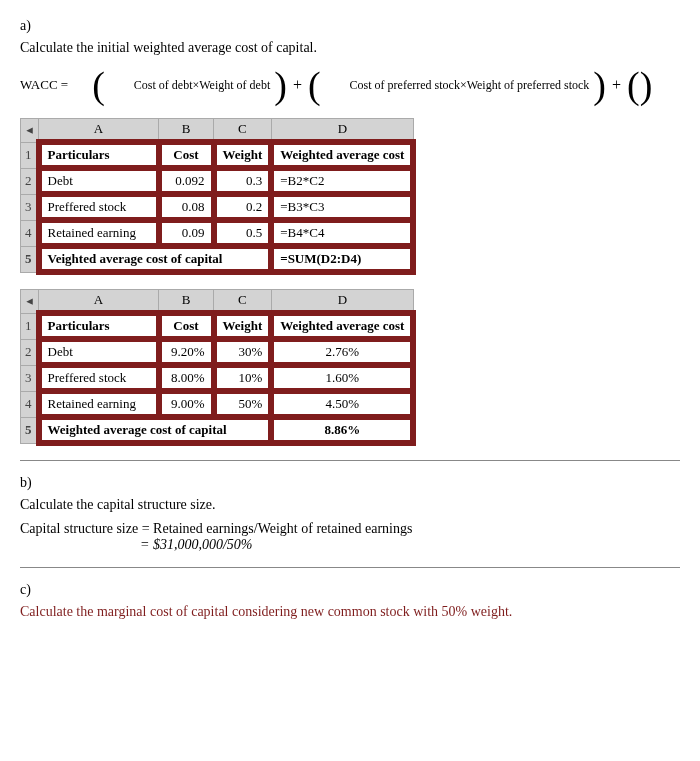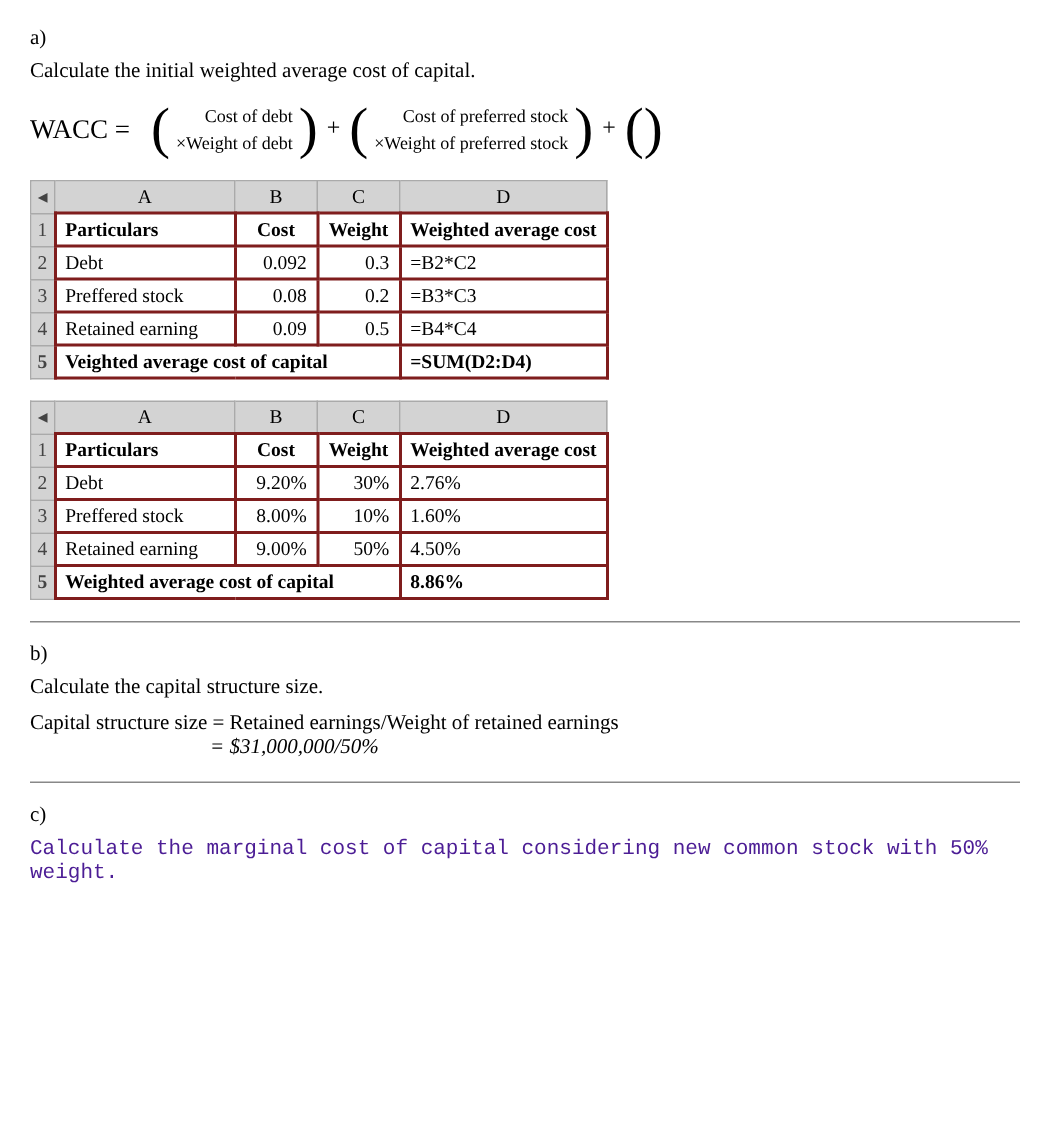--- a/index.html
+++ b/index.html
@@ -23,79 +23,80 @@
     }
 
     
     .wacc-formula {
       display: flex;
       align-items: center;
       margin: 10px 0 14px 0;
       font-size: 13px;
     }
     .wacc-label {
-      font-size: 18px;
-      margin-right: 14px;
+      font-size: 13px;
+      margin-right: 24px;
       white-space: nowrap;
     }
     .bracket-group {
       display: inline-flex;
       align-items: center;
     }
     .bracket {
       font-size: 38px;
       font-weight: 200;
       line-height: 1;
       color: #000;
     }
     .bracket-content {
       display: flex;
-      flex-direction: column;
-      align-items: flex-end;
+      flex-direction: row;
+      align-items: flex-start;
       padding: 2px 4px;
       font-size: 12px;
       line-height: 1.5;
+      margin-left: 25px;
     }
     .plus-sign {
       font-size: 16px;
       margin: 0 6px;
     }
 
     
     .spreadsheet-container {
       margin-bottom: 14px;
     }
     .spreadsheet {
       border-collapse: collapse;
       font-size: 13px;
       width: auto;
     }
     .spreadsheet td, .spreadsheet th {
-      border: 2px solid #7f1d1d;
+      border: 6px solid #7f1d1d;
       padding: 2px 6px;
       white-space: nowrap;
     }
     .spreadsheet .row-num {
       background: #d3d3d3;
       color: #444;
       text-align: center;
       width: 16px;
       border: 1px solid #aaa;
       padding: 2px 4px;
     }
     .spreadsheet .col-header {
       background: #d3d3d3;
       text-align: center;
       font-weight: normal;
       border: 1px solid #aaa;
     }
     .col-a { min-width: 120px; }
     .col-b { min-width: 55px; text-align: right; }
     .col-c { min-width: 55px; text-align: right; }
-    .col-d { min-width: 100px; text-align: left; }
+    .col-d { min-width: 100px; text-align: center; }
     .header-cell-d {
       text-align: center;
     }
     .bold-row td {
       font-weight: bold;
     }
     .formula-cell {
       text-align: left !important;
     }
 
@@ -115,22 +116,21 @@
       font-weight: bold;
     }
 
     hr.divider {
       border: none;
       border-top: 1px solid #888;
       margin: 14px 0;
     }
 
     .blue-text {
-      color: #4c1d95;
-      font-family: Liberation Mono, monospace;
+      color: #7f1d1d;
     }
   </style>
 </head>
 <body>
 
 <div>
   <p class="section-label">a)</p>
   <p class="para">Calculate the initial weighted average cost of capital.</p>
 
   <div class="wacc-formula">

